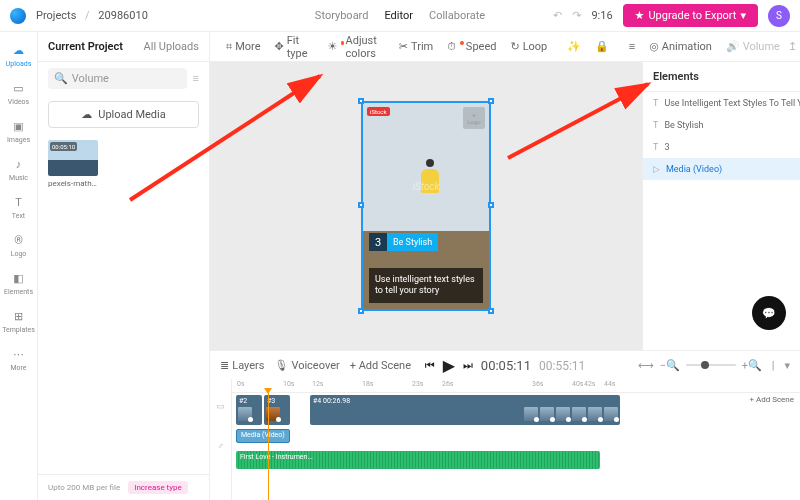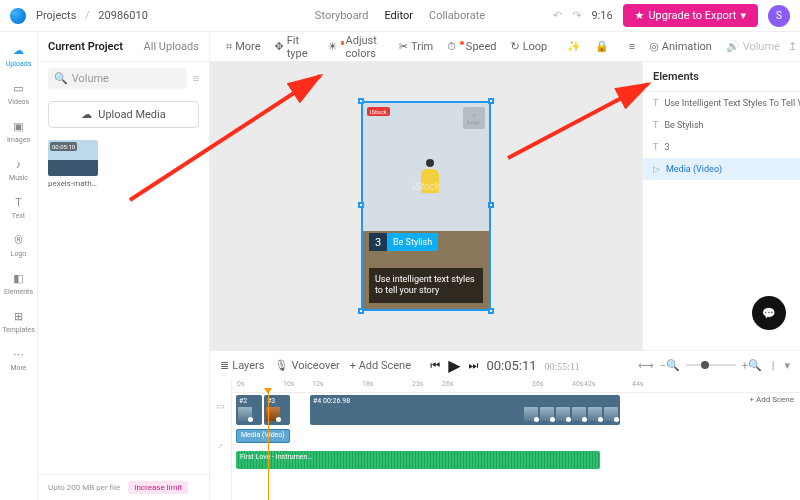--- a/index.html
+++ b/index.html
@@ -81,21 +81,21 @@
 
 .timeline { height: 150px; border-top: 1px solid #eee; flex-shrink: 0; display: flex; flex-direction: column; }
 .tl-header { height: 28px; display: flex; align-items: center; padding: 0 10px; gap: 10px; }
 .tl-left { display: flex; align-items: center; gap: 10px; color: #666; }
 .tl-left .grp { display: flex; align-items: center; gap: 3px; cursor: pointer; }
 .tl-center { position: absolute; left: 50%; transform: translateX(-50%); display: flex; align-items: center; gap: 8px; }
 .playbtn { cursor: pointer; color: #222; }
 .big-play { font-size: 16px; }
 .tl-time { color: #555; font-family: ui-monospace, monospace; }
 .tl-time .cur { font-size: 13px; }
-.tl-time .tot { font-size: 10px; color: #aaa; margin-left: 8px; font-family: Liberation Serif, serif; }
+.tl-time .tot { font-size: 12px; color: #aaa; margin-left: 8px; }
 .tl-right { margin-left: auto; display: flex; align-items: center; gap: 6px; color: #999; }
 .zoom-slider { width: 50px; height: 2px; background: #ddd; position: relative; border-radius: 2px; }
 .zoom-slider .knob { position: absolute; top: -3px; left: 30%; width: 8px; height: 8px; border-radius: 50%; background: #555; }
 
 .tl-body { flex: 1; display: flex; }
 .tl-gutter { width: 22px; border-right: 1px solid #eee; display: flex; flex-direction: column; align-items: center; padding-top: 22px; gap: 30px; color: #bbb; font-size: 9px; }
 .tl-tracks { flex: 1; position: relative; overflow: hidden; }
 .ruler { height: 14px; border-bottom: 1px solid #eee; position: relative; font-size: 7px; color: #aaa; }
 .ruler span { position: absolute; top: 1px; }
 .playhead { position: absolute; top: 14px; bottom: 0; left: 36px; width: 1px; background: #ff9800; z-index: 5; }
@@ -201,21 +201,21 @@
     <span>Upload Media</span>
   </div>
   <div class="thumb">
     <div class="img">
         <div class="dur">00:05:10</div>
       </div>
     <div class="fname">pexels-matheus-n...</div>
   </div>
   <div class="footer">
     <span>Upto 200 MB per file</span>
-    <span class="inc-limit">Increase limit</span>
+    <span class="inc-limit">Increase type</span>
   </div>
 </div>
 
 <div class="main">
   <div class="toolbar">
     <div class="tbtn">
         <span>⌗</span>
         <span>More</span>
       </div>
     <div class="tbtn">
@@ -357,21 +357,21 @@
         <div class="ruler">
           <span style="left:5px">0s</span>
           <span style="left:51px">10s</span>
           <span style="left:80px">12s</span>
           <span style="left:130px">18s</span>
           <span style="left:180px">23s</span>
           <span style="left:210px">26s</span>
           <span style="left:300px">36s</span>
           <span style="left:340px">40s</span>
           <span style="left:352px">42s</span>
-          <span style="left:400px">44s</span>
+          <span style="left:372px">44s</span>
         </div>
         <div class="playhead"></div>
         <div class="addscene-end">+ Add Scene</div>
         <div class="scenes">
           <div class="scene" style="left:4px;width:26px"><span>#2</span><div class="thumbs">
                 <div class="th"></div>
               </div></div>
           <div class="scene" style="left:32px;width:26px"><span>#3</span><div class="thumbs">
                 <div class="th alt"></div>
               </div></div>

